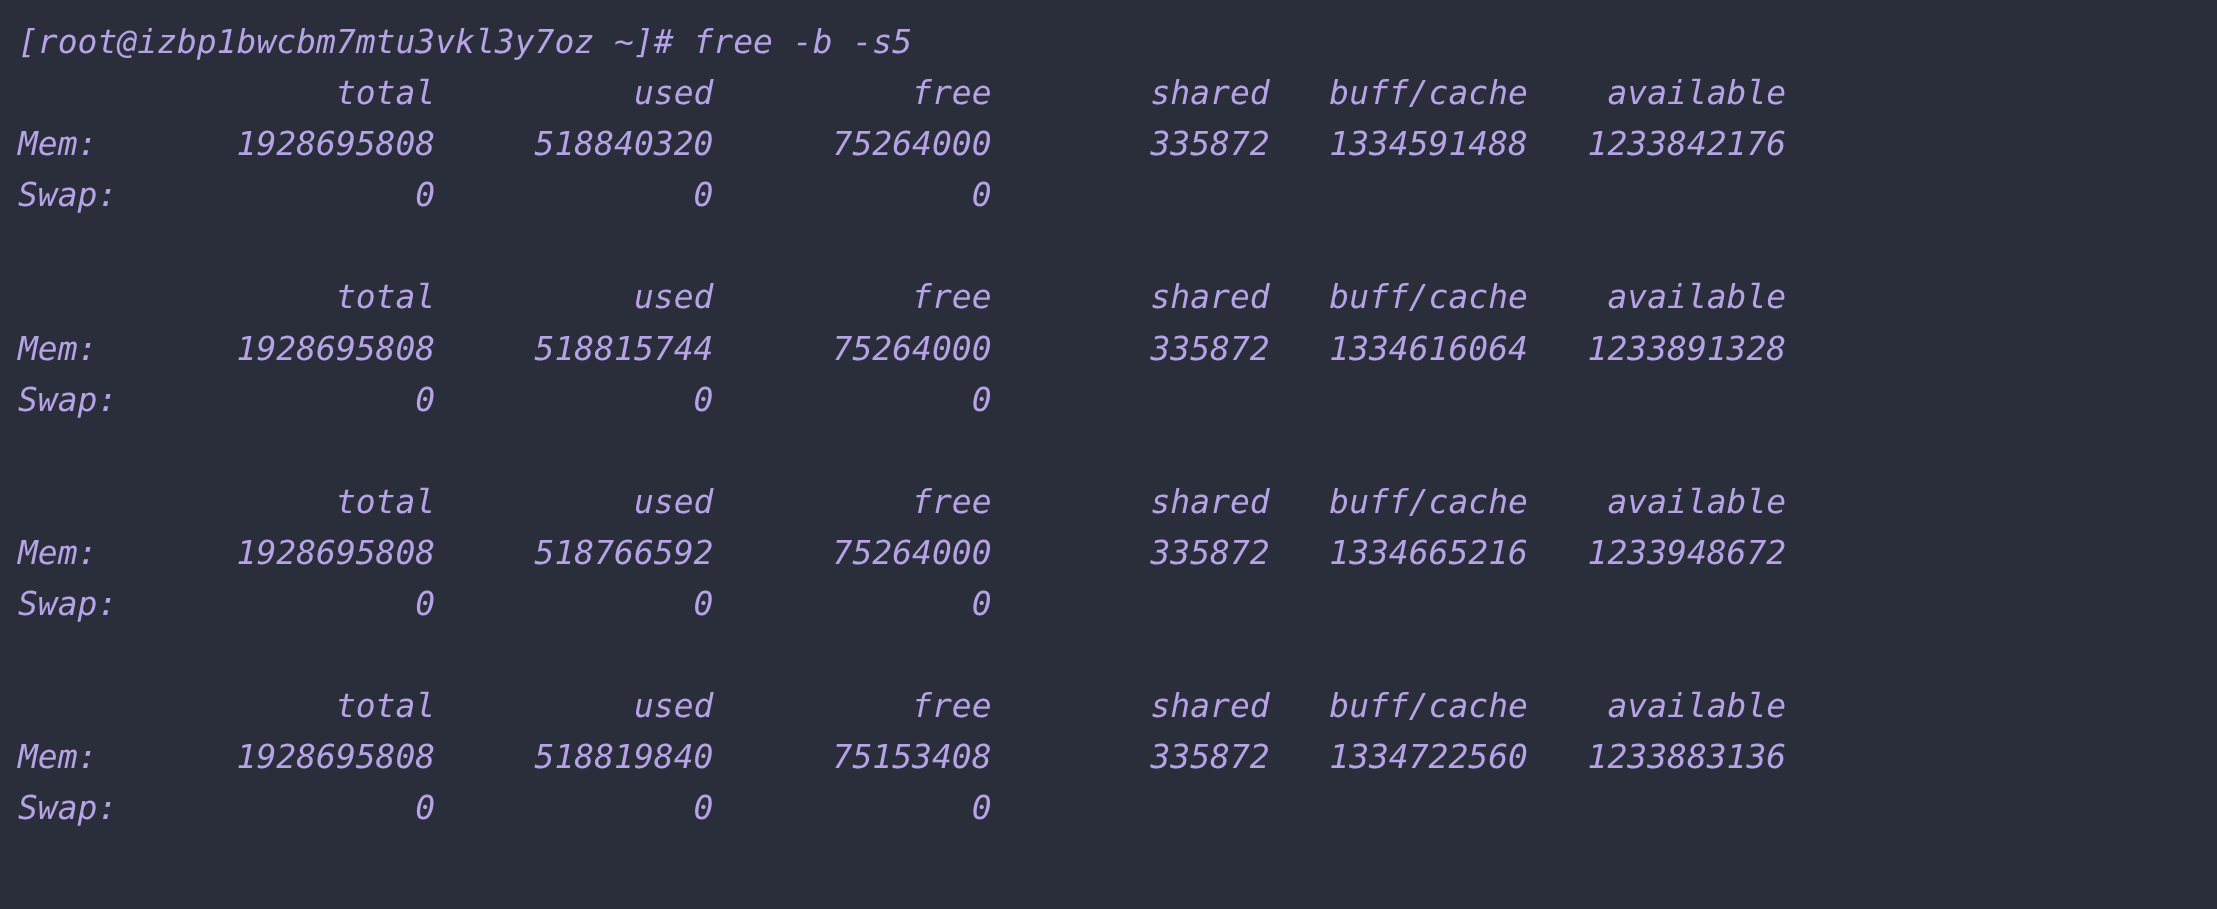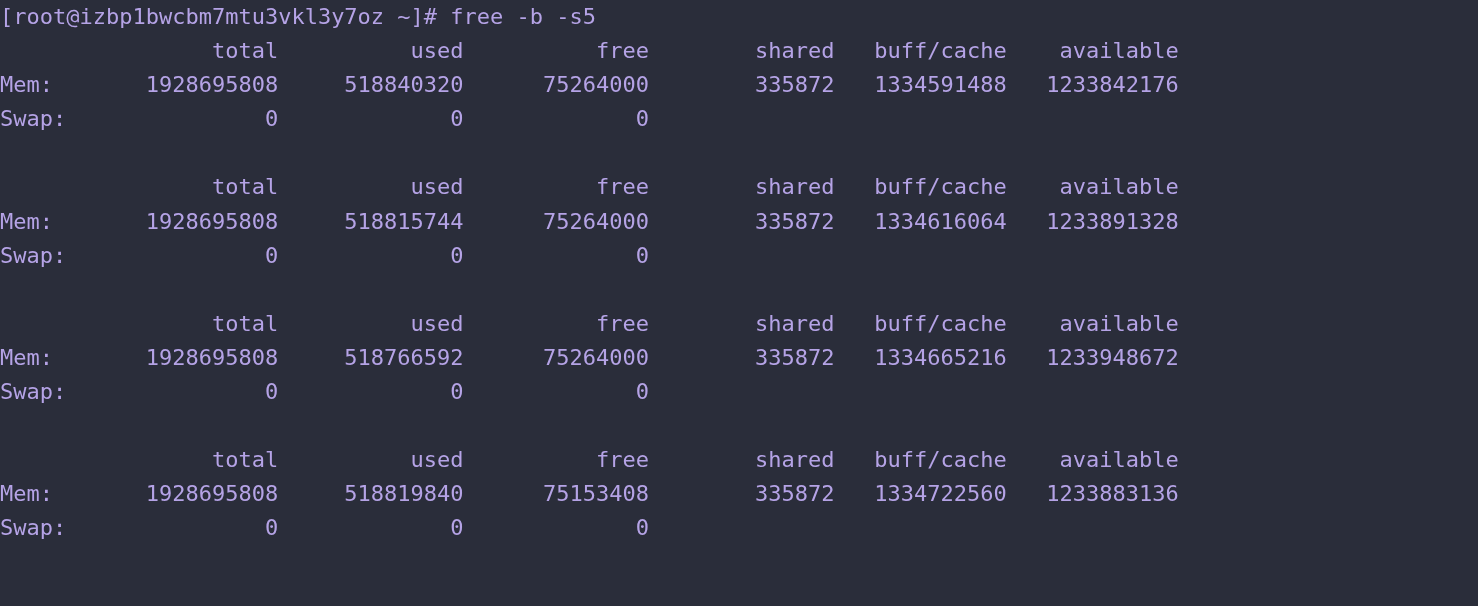--- a/index.html
+++ b/index.html
@@ -8,22 +8,23 @@
     background: #2a2d3a;
     color: #b5a3e6;
     font-family: "Menlo", "Consolas", "DejaVu Sans Mono", monospace;
     font-size: 22px;
     line-height: 1.55;
     width: 1478px;
     height: 606px;
     overflow: hidden;
   }
   pre {
-    margin: 0;
+    margin: 12px;
     white-space: pre;
+    font-style: italic;
   }
 </style>
 </head>
 <body>
 
 <pre id="term">[root@izbp1bwcbm7mtu3vkl3y7oz ~]# free -b -s5
                 total          used          free        shared   buff/cache    available
 Mem:       1928695808     518840320      75264000        335872   1334591488   1233842176
 Swap:               0             0             0
 

